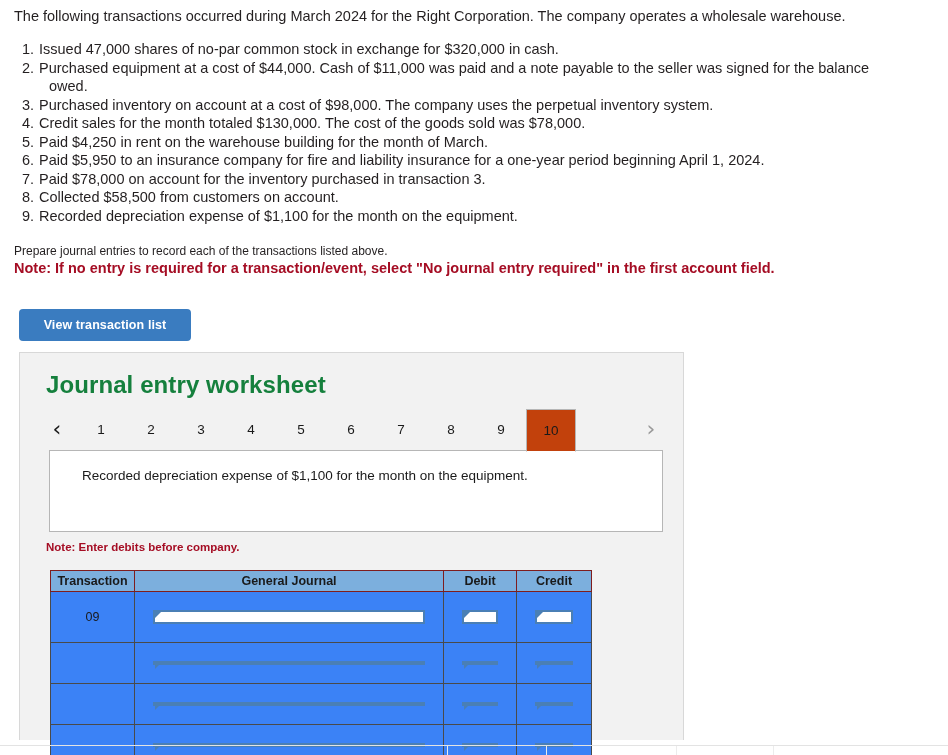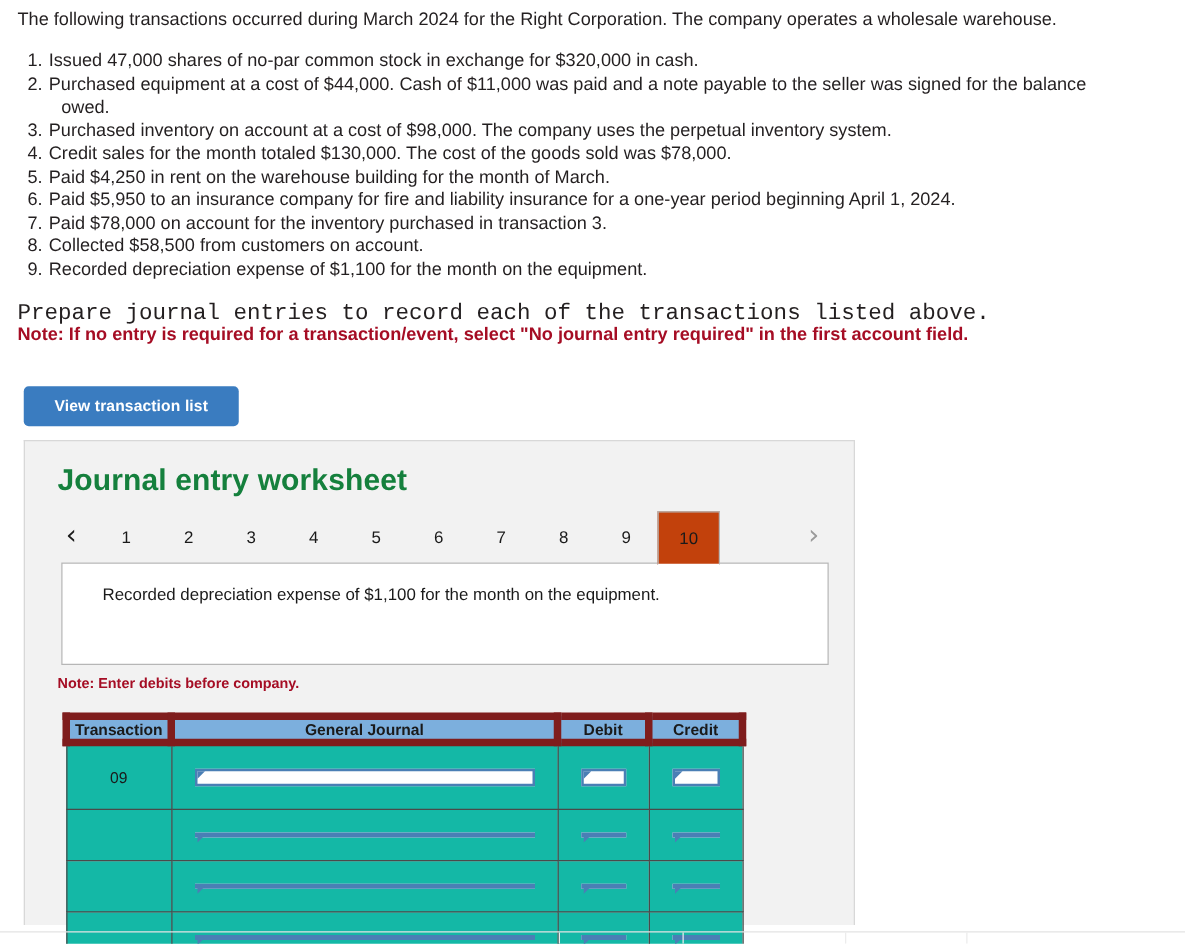--- a/index.html
+++ b/index.html
@@ -23,21 +23,21 @@
     width: 925px;
     font-size: 14.5px; color: #231f20;
   }
   .tx-row { display: flex; align-items: flex-start; line-height: 18.5px; }
   .tx-num { width: 20px; text-align: right; flex: 0 0 20px; }
   .tx-text { padding-left: 5px; flex: 1 1 auto; }
   .tx-text .cont { display: block; padding-left: 10px; }
 
   .prepare {
     position: absolute; left: 14px; top: 242px;
-    font-size: 18px; color: #231f20; line-height: 18px; font-family: Liberation Mono, monospace;
+    font-size: 12px; color: #231f20; line-height: 18px;
   }
   .note-red {
     position: absolute; left: 14px; top: 259px;
     font-size: 14.5px; color: #a50d24; font-weight: bold; line-height: 18px;
   }
 
   
   .btn-view {
     position: absolute; left: 19px; top: 309px;
     width: 172px; height: 32px;
@@ -111,30 +111,30 @@
   }
 
   
   .jtable {
     position: absolute; left: 30px; top: 217px;
     border-collapse: collapse;
     table-layout: fixed;
   }
   .jtable th {
     background: #7cafdd;
-    border: 6px solid #7f1d1d;
+    border: 1px solid #7f1d1d;
     height: 21px;
     font-size: 12.5px; font-weight: bold; color: #1a1a1a;
     padding: 0;
   }
   .jtable td {
     border: 1px solid #4a4a4a;
     height: 23px;
     padding: 18px;
-    background: #14b8a6;
+    background: #3b82f6;
   }
   .col-tx  { width: 84px; }
   .col-gj  { width: 309px; }
   .col-deb { width: 73px; }
   .col-cre { width: 75px; }
 
   .td-tx {
     text-align: center;
     font-size: 12.5px; color: #1a1a1a;
   }

